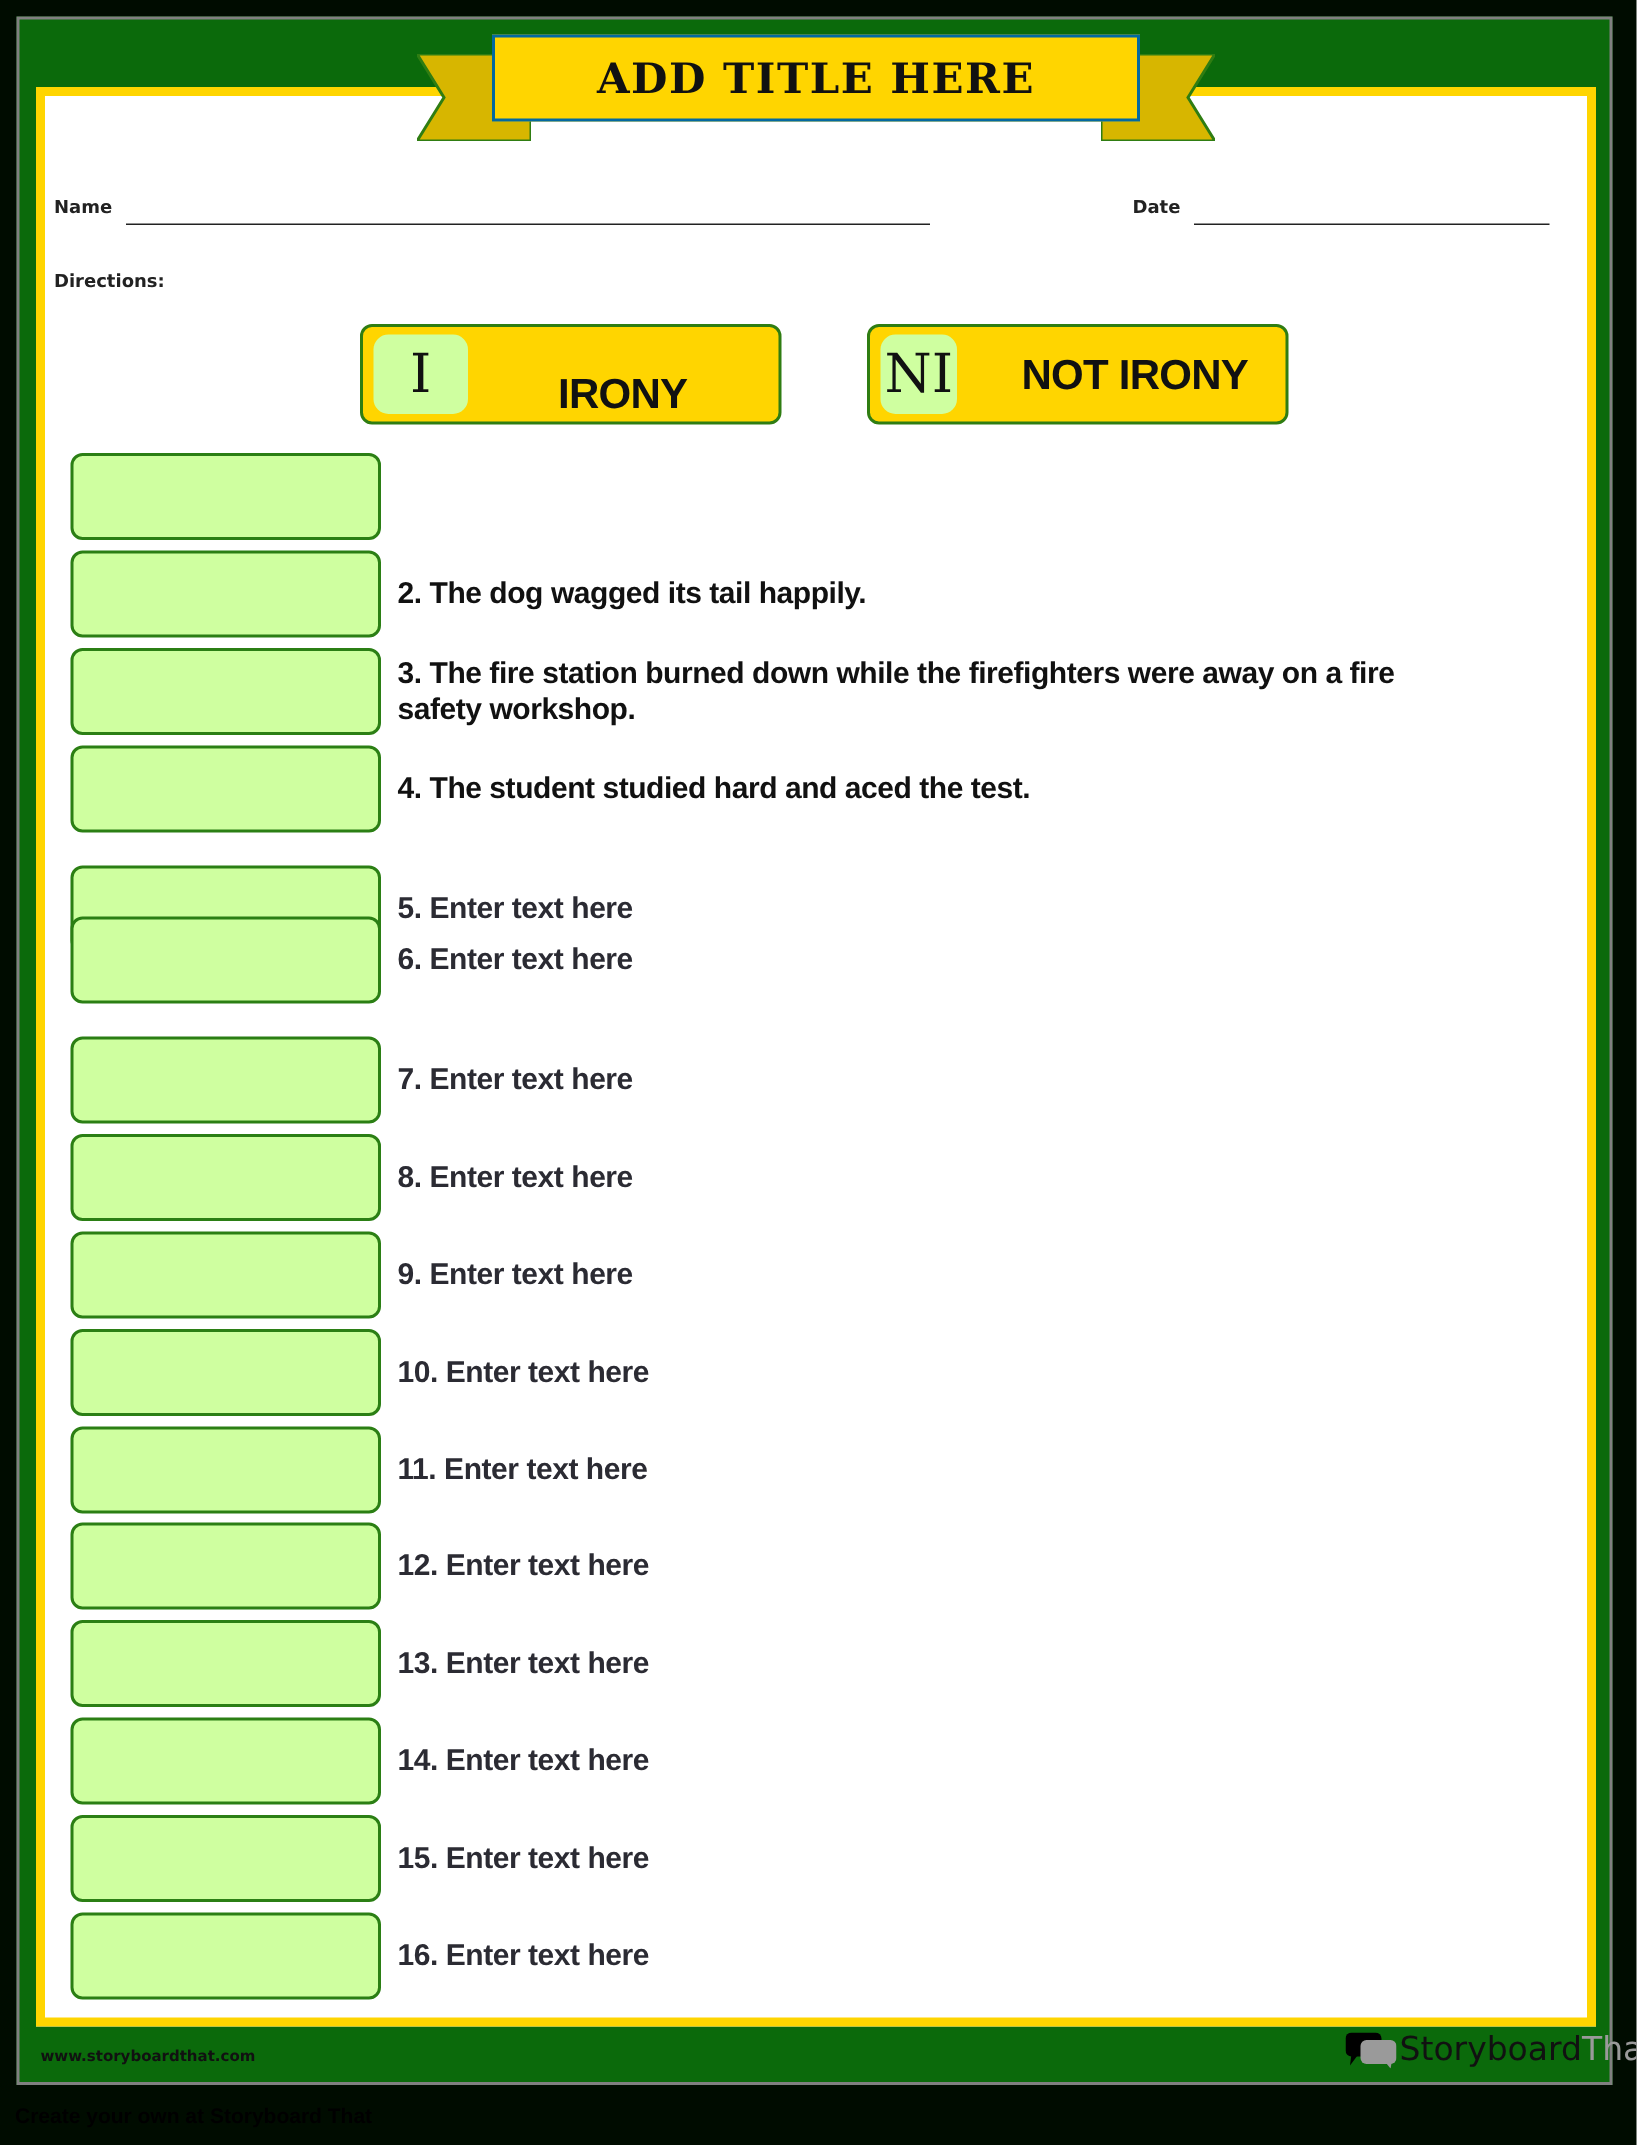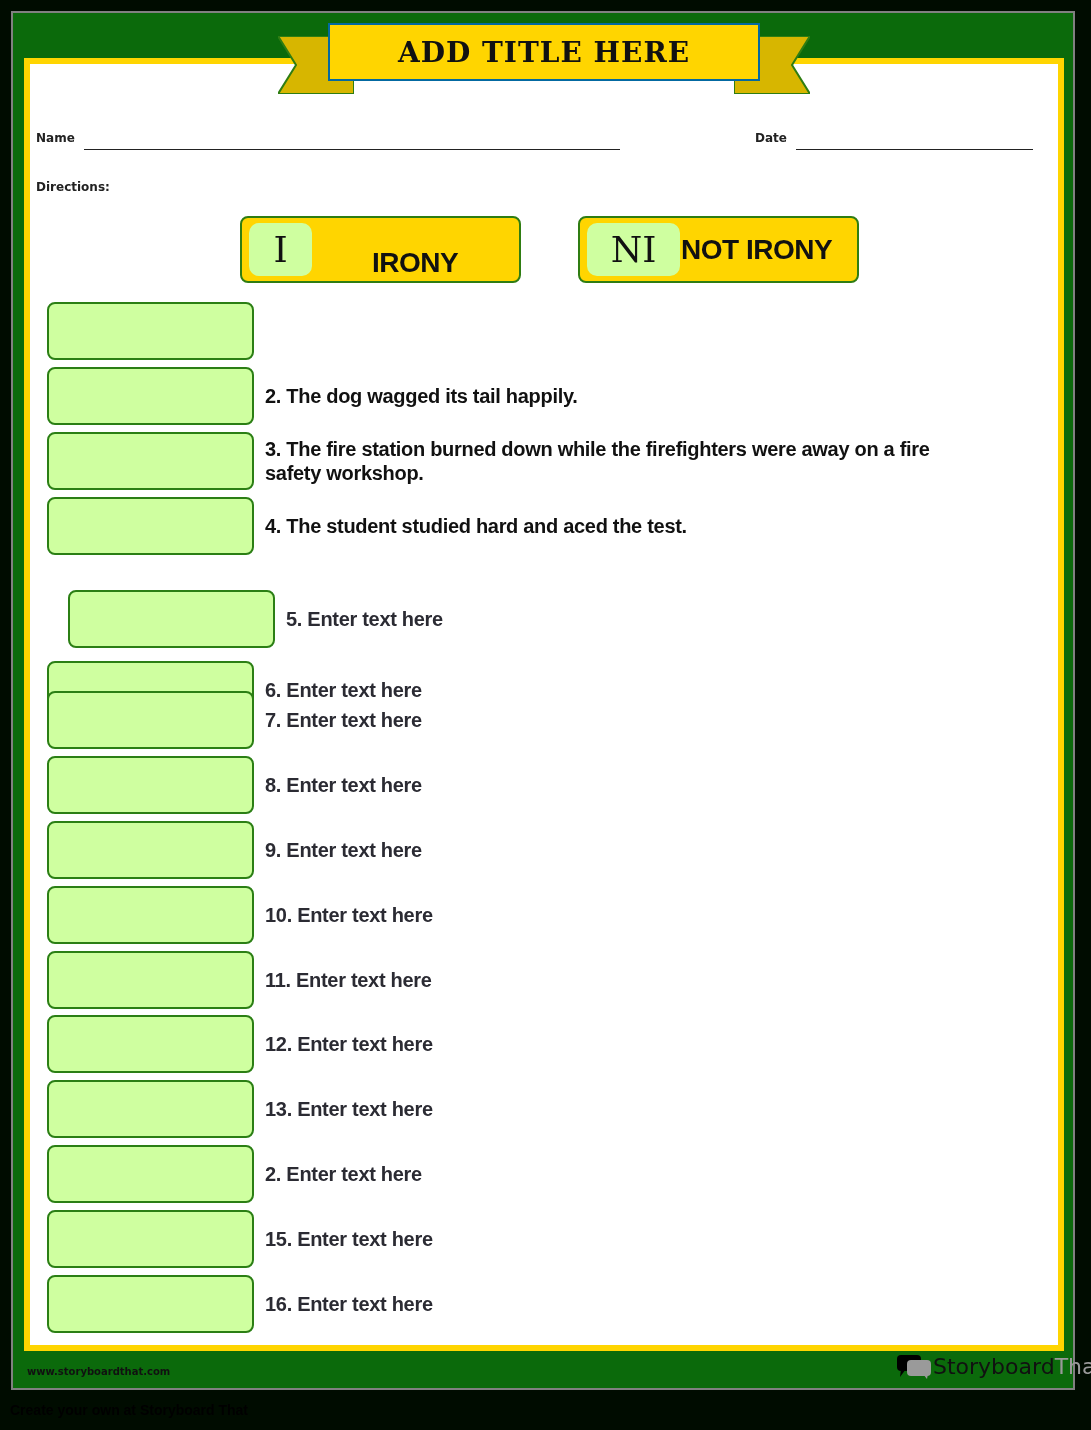--- a/index.html
+++ b/index.html
@@ -44,45 +44,45 @@
 <div class="line" style="left:84px; top:149px; width:536px;"></div>
 <div class="lbl" style="left:755px; top:131px;">Date</div>
 <div class="line" style="left:796px; top:149px; width:237px;"></div>
 <div class="lbl" style="left:36px; top:180px;">Directions:</div>
 
 <div class="legend" style="left:240px; width:281px;">
   <div class="key" style="width:63px;">I</div>
   <div class="txt" style="left:130px;margin-top:13px;">IRONY</div>
 </div>
 <div class="legend" style="left:578px; width:281px;">
-  <div class="key" style="width:93px;">NI</div>
+  <div class="key" style="width:51px;">NI</div>
   <div class="txt" style="left:101px;">NOT IRONY</div>
 </div>
 
 <div id="rows">
     <div class="row" style="top: 302px;">
       <div class="box"></div>
     </div>
     <div class="row" style="top: 366.85px;">
       <div class="box"></div>
       <div class="text">2. The dog wagged its tail happily.</div>
     </div>
     <div class="row" style="top: 431.7px; padding-left: 15px;">
       <div class="box"></div>
       <div class="text">3. The fire station burned down while the firefighters were away on a fire safety workshop.</div>
     </div>
     <div class="row" style="top: 496.55px;">
       <div class="box"></div>
       <div class="text">4. The student studied hard and aced the test.</div>
     </div>
-    <div class="row" style="top: 590px; margin-left: 21px;">
+    <div class="row" style="top: 577px;">
       <div class="box"></div>
       <div class="text ph">5. Enter text here</div>
     </div>
-    <div class="row" style="top: 661px; padding-left: 32px;">
+    <div class="row" style="top: 611px; padding-left: 32px;">
       <div class="box"></div>
       <div class="text ph">6. Enter text here</div>
     </div>
     <div class="row" style="top: 691.1px;">
       <div class="box"></div>
       <div class="text ph">7. Enter text here</div>
     </div>
     <div class="row" style="top: 755.95px;">
       <div class="box"></div>
       <div class="text ph">8. Enter text here</div>
@@ -102,21 +102,21 @@
     <div class="row" style="top: 1015.35px;">
       <div class="box"></div>
       <div class="text ph">12. Enter text here</div>
     </div>
     <div class="row" style="top: 1080.2px;">
       <div class="box"></div>
       <div class="text ph">13. Enter text here</div>
     </div>
     <div class="row" style="top: 1145.05px;">
       <div class="box"></div>
-      <div class="text ph">2. Enter text here</div>
+      <div class="text ph">14. Enter text here</div>
     </div>
     <div class="row" style="top: 1209.9px;">
       <div class="box"></div>
       <div class="text ph">15. Enter text here</div>
     </div>
     <div class="row" style="top: 1274.75px;">
       <div class="box"></div>
       <div class="text ph">16. Enter text here</div>
     </div>
   </div>

